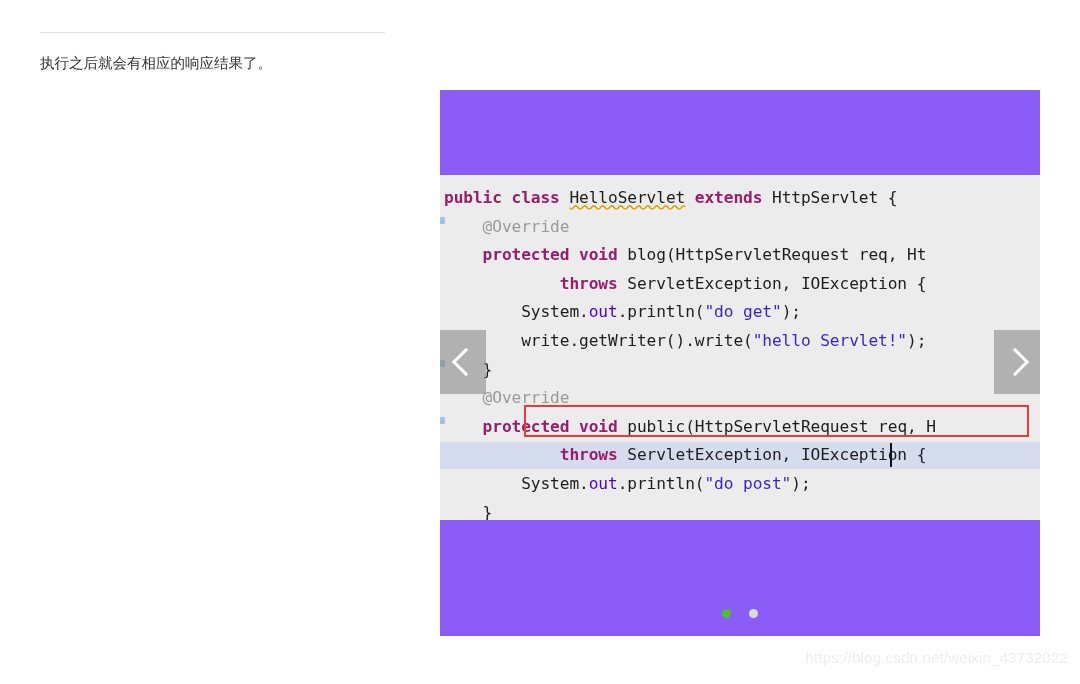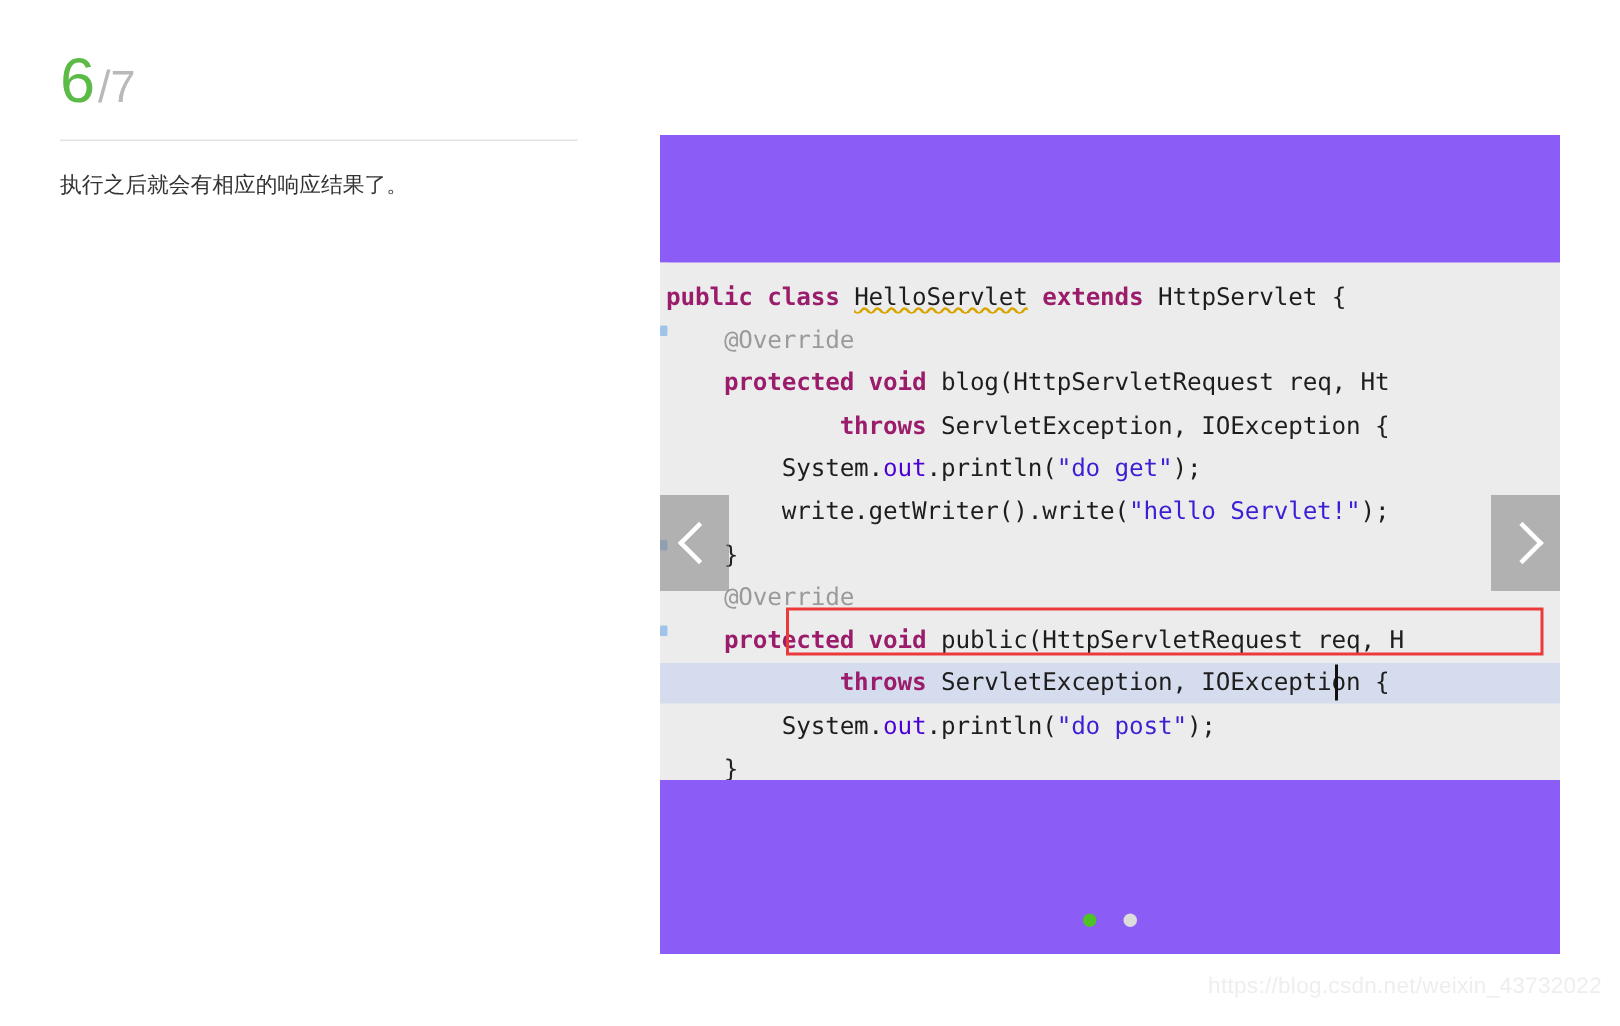--- a/index.html
+++ b/index.html
@@ -194,23 +194,20 @@
     color: #eeeeee;
     font-size: 15px;
     letter-spacing: 0.2px;
     user-select: none;
   }
 </style>
 </head>
 <body>
 
 <div id="step-block">
-  <div id="step-heading">
-    <span id="step-current">6</span><span id="step-total">/7</span>
-  </div>
   <div id="step-divider"></div>
   <div id="step-caption">执行之后就会有相应的响应结果了。</div>
 </div>
 
 <div id="carousel">
 
   <div id="code-shot">
 
     <div id="code-gutter">
       <span class="gutter-mark" style="top:42px"></span>

